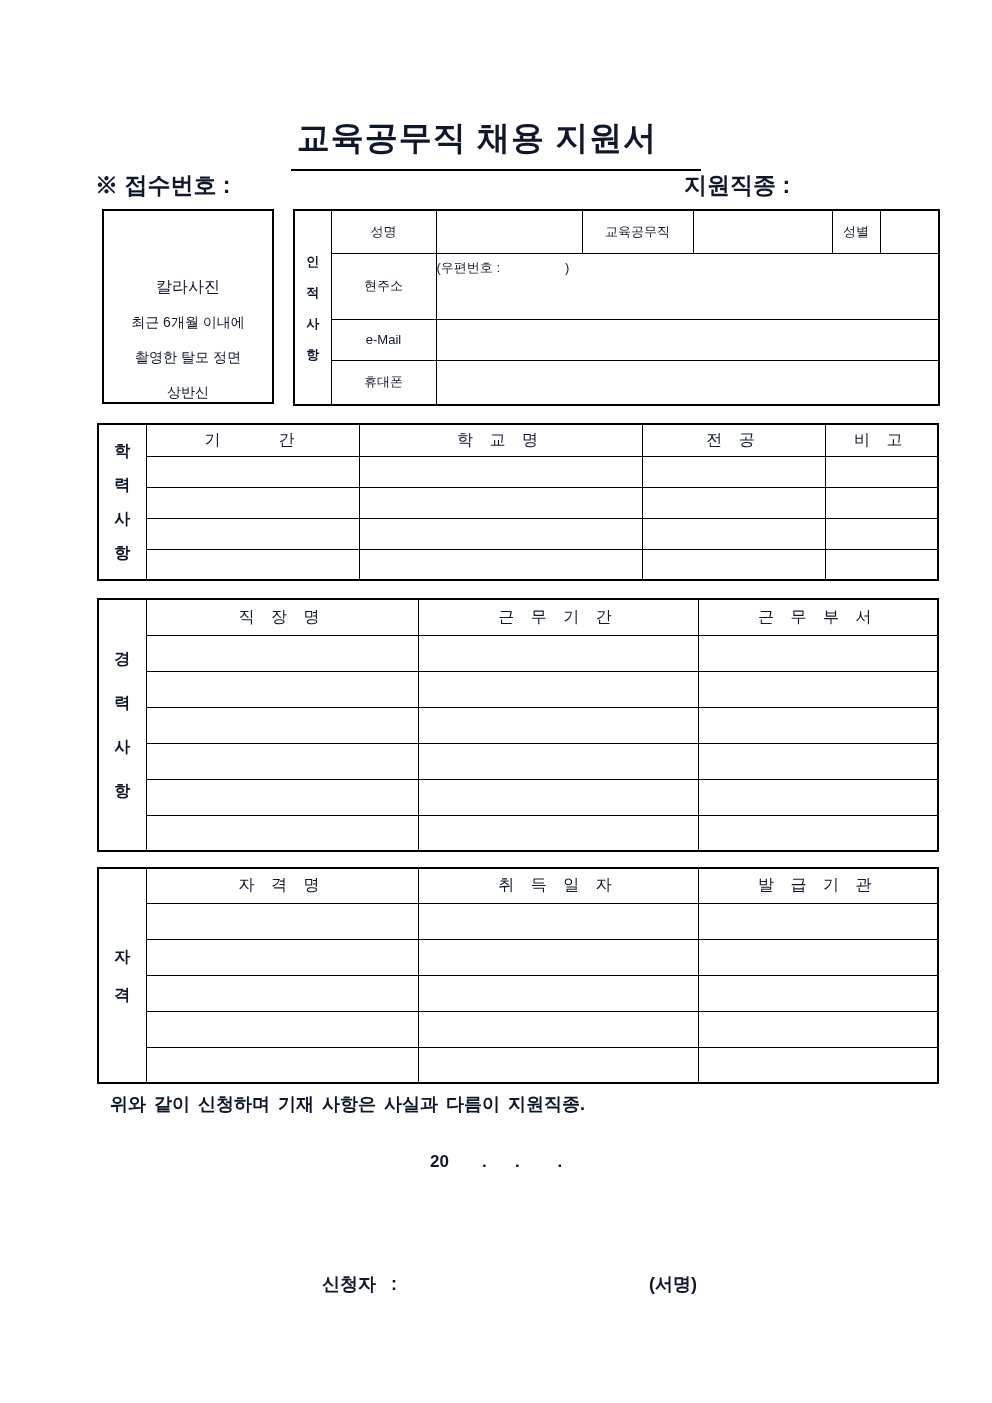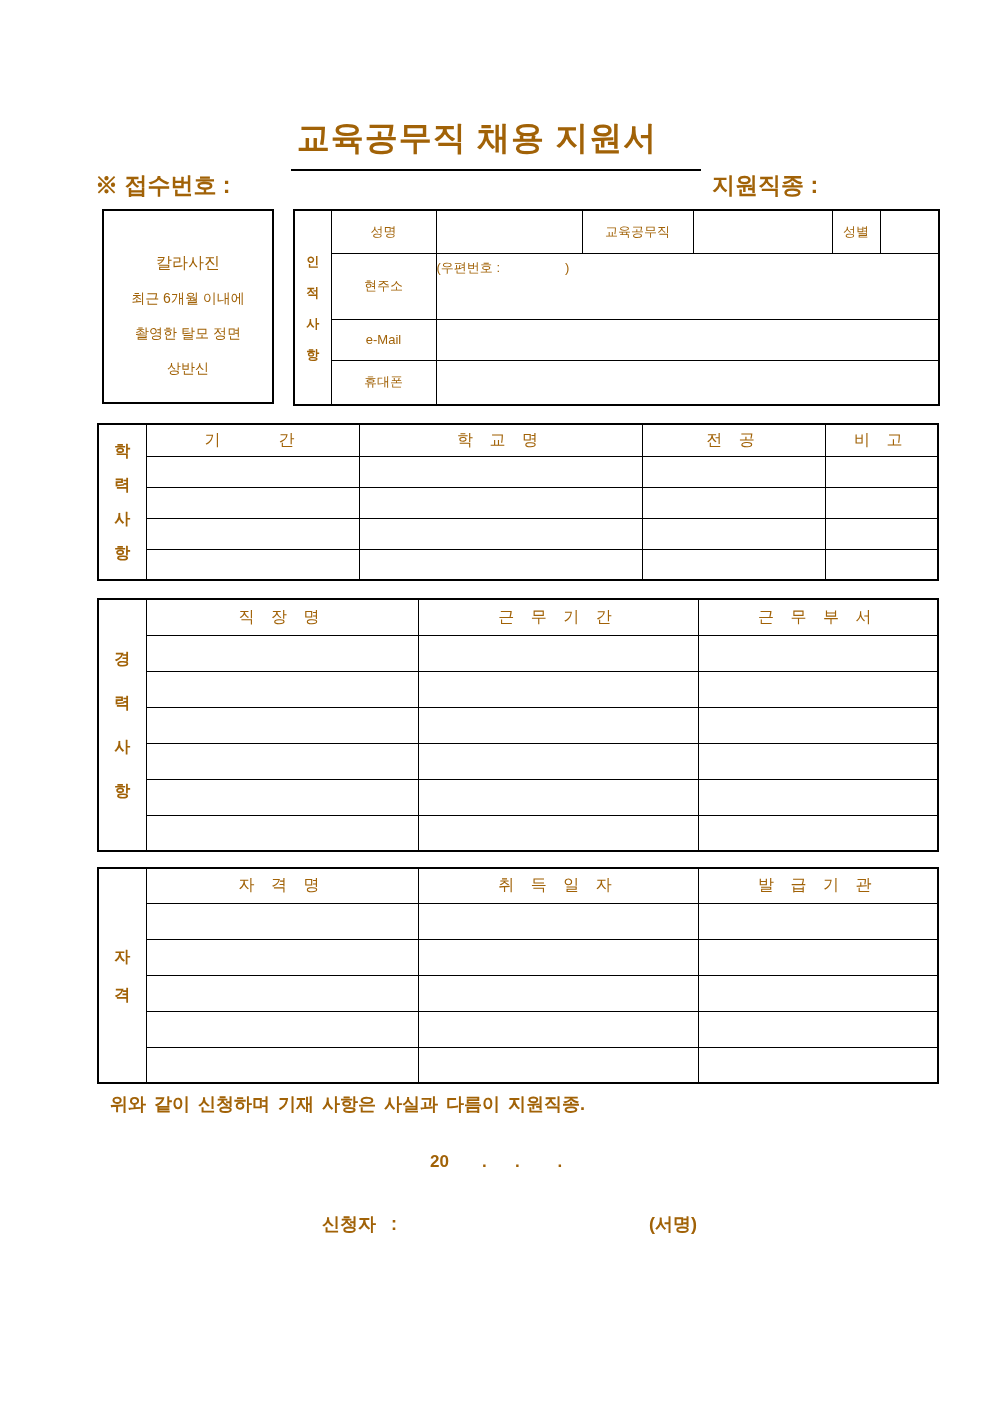--- a/index.html
+++ b/index.html
@@ -3,21 +3,21 @@
 <meta charset="utf-8">
 <style>
   * { margin: 0; padding: 0; box-sizing: border-box; }
   html, body { background: #e8e8e8; }
   .page {
     position: relative;
     width: 992px;
     height: 1403px;
     margin: 0 auto;
     background: #ffffff;
-    color: #a16207;
+    color: #0f172a;
     font-family: "Liberation Sans", sans-serif;
   }
 
   
   .title-wrap {
     position: absolute;
     top: 116px;
     left: 0;
     width: 100%;
     text-align: center;
@@ -35,32 +35,32 @@
   .meta-row {
     position: absolute;
     top: 170px;
     left: 0;
     width: 100%;
     height: 24px;
     font-size: 23px;
     font-weight: bold;
   }
   .receipt-label { position: absolute; left: 95px; }
-  .jobtype-label { position: absolute; left: 712px; }
+  .jobtype-label { position: absolute; left: 684px; }
 
   
   .photo-box {
     position: absolute;
     top: 209px;
     left: 102px;
     width: 172px;
     height: 195px;
     border: 2px solid #000;
     text-align: center;
-    padding-top: 42px;
+    padding-top: 66px;
   }
   .photo-title { font-size: 16px; margin-bottom: 12px; }
   .photo-line  { font-size: 14px; line-height: 25px; margin-top: 10px; }
 
   
   table {
     border-collapse: collapse;
     table-layout: fixed;
     border: 2px solid #000;
   }
@@ -127,21 +127,21 @@
   .date-line {
     position: absolute;
     top: 1152px;
     left: 430px;
     font-size: 17px;
     font-weight: bold;
     white-space: pre;
   }
   .signer-row {
     position: absolute;
-    top: 1212px;
+    top: 1272px;
     left: 0;
     width: 100%;
     height: 26px;
     font-size: 18px;
     font-weight: bold;
   }
   .applicant-label { position: absolute; left: 322px; white-space: pre; }
   .signature-label { position: absolute; left: 616px; margin-left: 33px; }
 </style>
 </head>

